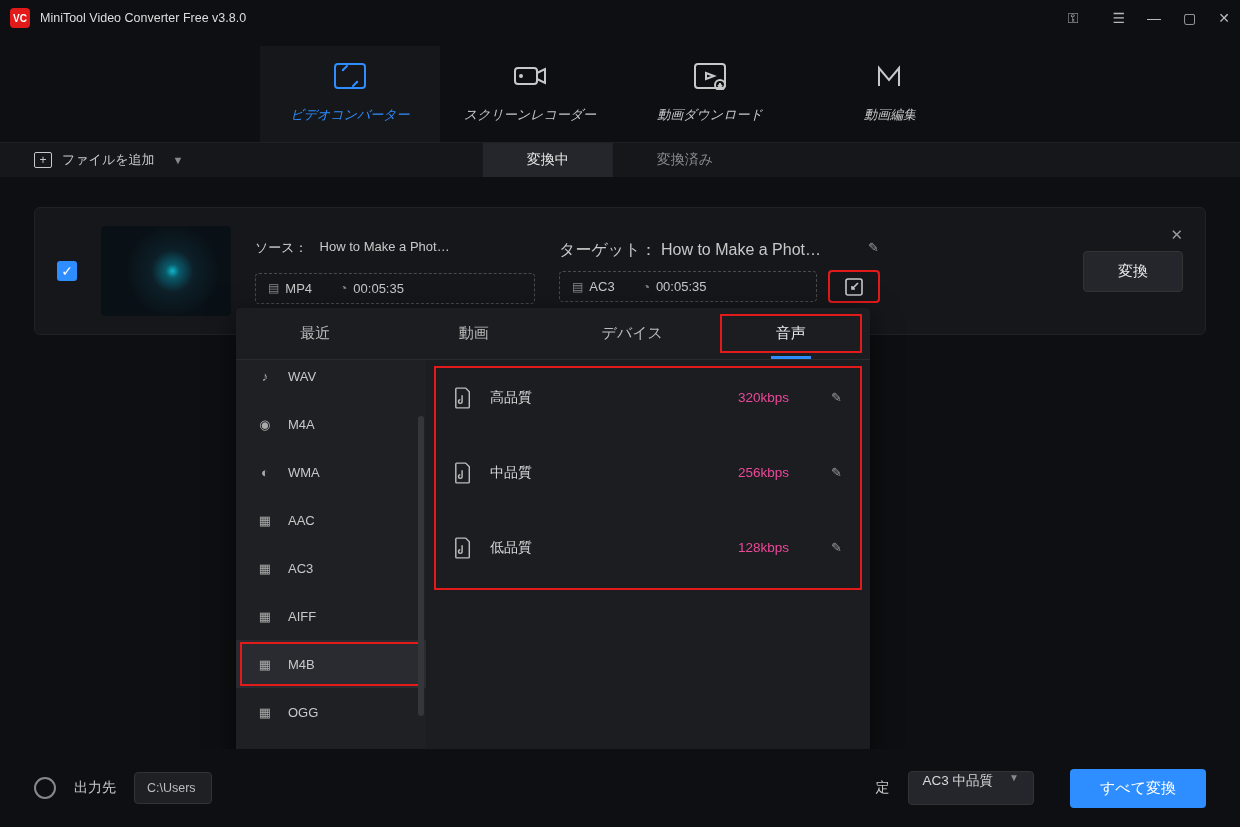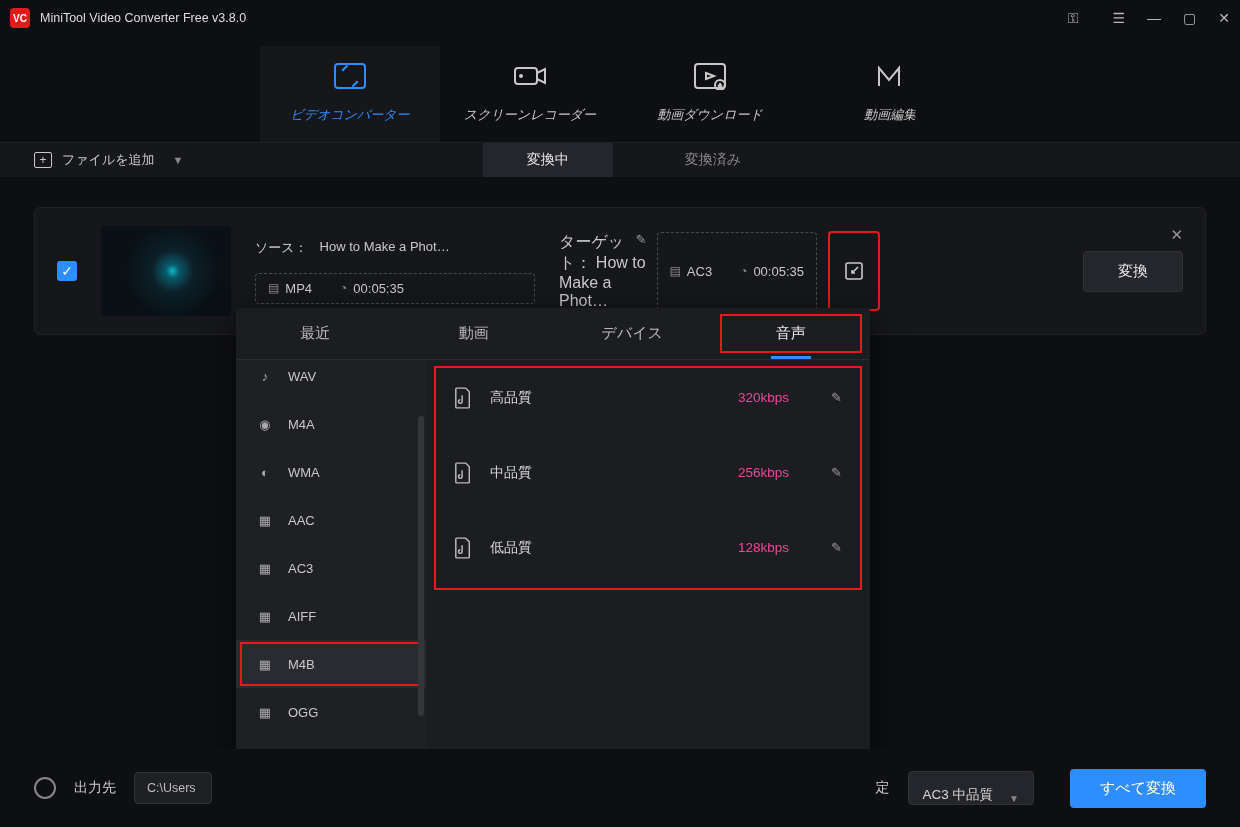--- a/index.html
+++ b/index.html
@@ -22,33 +22,33 @@
 .mainnav .item.active .label { color: #2e8eff; }
 .mainnav svg { stroke: #c8c8c8; fill: none; }
 .mainnav .item.active svg { stroke: #2e8eff; }
 
 
 .toolbar { display: flex; align-items: center; padding: 8px 34px; background: #16171b; border-top: 1px solid #1f2024; }
 .add-file { display: flex; align-items: center; gap: 10px; color: #c8c8c8; font-size: 13px; cursor: pointer; }
 .add-file .plusbox { width: 18px; height: 16px; border: 1.5px solid #c8c8c8; border-radius: 2px; position: relative; display:flex; align-items:center; justify-content:center; font-size:12px; line-height:1; }
 .chev-down { font-size: 11px; color: #888; margin-left: 8px; }
 .status-tabs { display: flex; margin-left: auto; margin-right: auto; position: absolute; left: 50%; transform: translateX(-50%); }
-.status-tabs .st { padding: 8px 44px; font-size: 14px; cursor: pointer; color: #8a8a8a; margin-left: 28px; }
+.status-tabs .st { padding: 8px 44px; font-size: 14px; cursor: pointer; color: #8a8a8a; }
 .status-tabs .st.active { background: #25262b; color: #e8e8e8; }
 
 
 .filecard { margin: 30px 34px 0; background: #16171b; border: 1px solid #222; border-radius: 6px; padding: 18px 22px; display: flex; align-items: center; gap: 24px; position: relative; }
 .checkbox { width: 20px; height: 20px; background: #2e8eff; border-radius: 3px; display: flex; align-items: center; justify-content: center; color: #fff; font-size: 14px; }
 .thumb { width: 130px; height: 90px; background: radial-gradient(circle at 55% 50%, #0fb5c9 0%, #0a5a6a 8%, #0d1f28 25%, #091116 55%); border-radius: 4px; position:relative; }
 .info-block { display: flex; flex-direction: column; gap: 16px; width: 280px; }
 .info-block .row1 { display: flex; gap: 12px; font-size: 13px; color: #c8c8c8; }
 .info-block .lab { color: #cfcfcf; }
 .meta-box { border: 1px dashed #4a4a4a; border-radius: 4px; padding: 7px 12px; display: flex; gap: 28px; font-size: 13px; color: #c8c8c8; align-items: center; }
 .meta-box .mi { display: flex; align-items: center; gap: 6px; }
-.target-block { display: flex; flex-direction: row; gap: 10px; width: 320px; }
+.target-block { display: flex; flex-direction: column; gap: 10px; width: 320px; }
 .target-row { display: flex; align-items: stretch; gap: 12px; }
 .target-row .meta-box { flex: 1; }
 .fmt-btn { width: 50px; border: 1.5px dashed #4a4a4a; border-radius: 4px; display: flex; align-items: center; justify-content: center; cursor: pointer; position: relative; }
 .fmt-btn-outline { position: absolute; inset: -2px; border: 2px solid #e31a1a; border-radius: 4px; pointer-events: none; }
 .close-x { color: #9a9a9a; font-size: 15px; cursor: pointer; position: absolute; right: 22px; top: 18px; }
 .convert-btn { margin-left: auto; background: #25262c; color: #e8e8e8; font-size: 15px; padding: 10px 34px; border-radius: 4px; cursor: pointer; border: 1px solid #333; }
 .edit-icon-top { color: #9a9a9a; font-size: 13px; position: absolute; right: 0; top: 0; }
 
 
 .popup { position: absolute; left: 236px; top: 308px; width: 634px; height: 498px; background: #1c1d21; border-radius: 4px; box-shadow: 0 8px 30px rgba(0,0,0,0.6); display: flex; flex-direction: column; overflow: hidden; }
@@ -75,21 +75,21 @@
 .search-box { background: #2a2b30; border-radius: 4px; height: 30px; display: flex; align-items: center; padding: 0 10px; gap: 8px; width: 150px; }
 .search-box input { background: transparent; border: none; color: #c8c8c8; font-size: 13px; outline: none; width: 100%; }
 .custom-create { margin-left: auto; display: flex; align-items: center; gap: 8px; color: #d8d8d8; font-size: 14px; cursor: pointer; padding-right: 14px; }
 
 
 .bottombar { position: absolute; left: 0; right: 0; bottom: 0; height: 78px; background: #0e0f12; display: flex; align-items: center; padding: 0 34px; gap: 18px; }
 .clock-icon { width: 22px; height: 22px; border: 2px solid #888; border-radius: 50%; position: relative; }
 .out-label { font-size: 14px; color: #c8c8c8; }
 .out-path { background: #1f2024; border: 1px solid #333; border-radius: 4px; height: 32px; padding: 0 12px; display: flex; align-items: center; font-size: 12.5px; color: #bcbcbc; width: 78px; overflow: hidden; }
 .preset-label { margin-left: auto; font-size: 14px; color: #c8c8c8; }
-.preset-dd { background: #25262c; border: 1px solid #333; border-radius: 4px; height: 34px; padding: 0 14px; display: flex; align-items: flex-end; gap: 16px; font-size: 13.5px; color: #d8d8d8; cursor: pointer; }
+.preset-dd { background: #25262c; border: 1px solid #333; border-radius: 4px; height: 34px; padding: 0 14px; display: flex; align-items: flex-start; gap: 16px; font-size: 13.5px; color: #d8d8d8; cursor: pointer; }
 .convert-all { background: #2e8eff; color: #fff; font-size: 15px; font-weight: 500; padding: 10px 30px; border-radius: 4px; cursor: pointer; margin-left: 18px; }
 
 svg.audio-file-ico { width: 18px; height: 22px; }
 .tiny-ico { font-size: 12px; color: #8a8a8a; }
 </style>
 </head>
 <body>
 
 <div class="titlebar">
   <div class="logo">VC</div>

